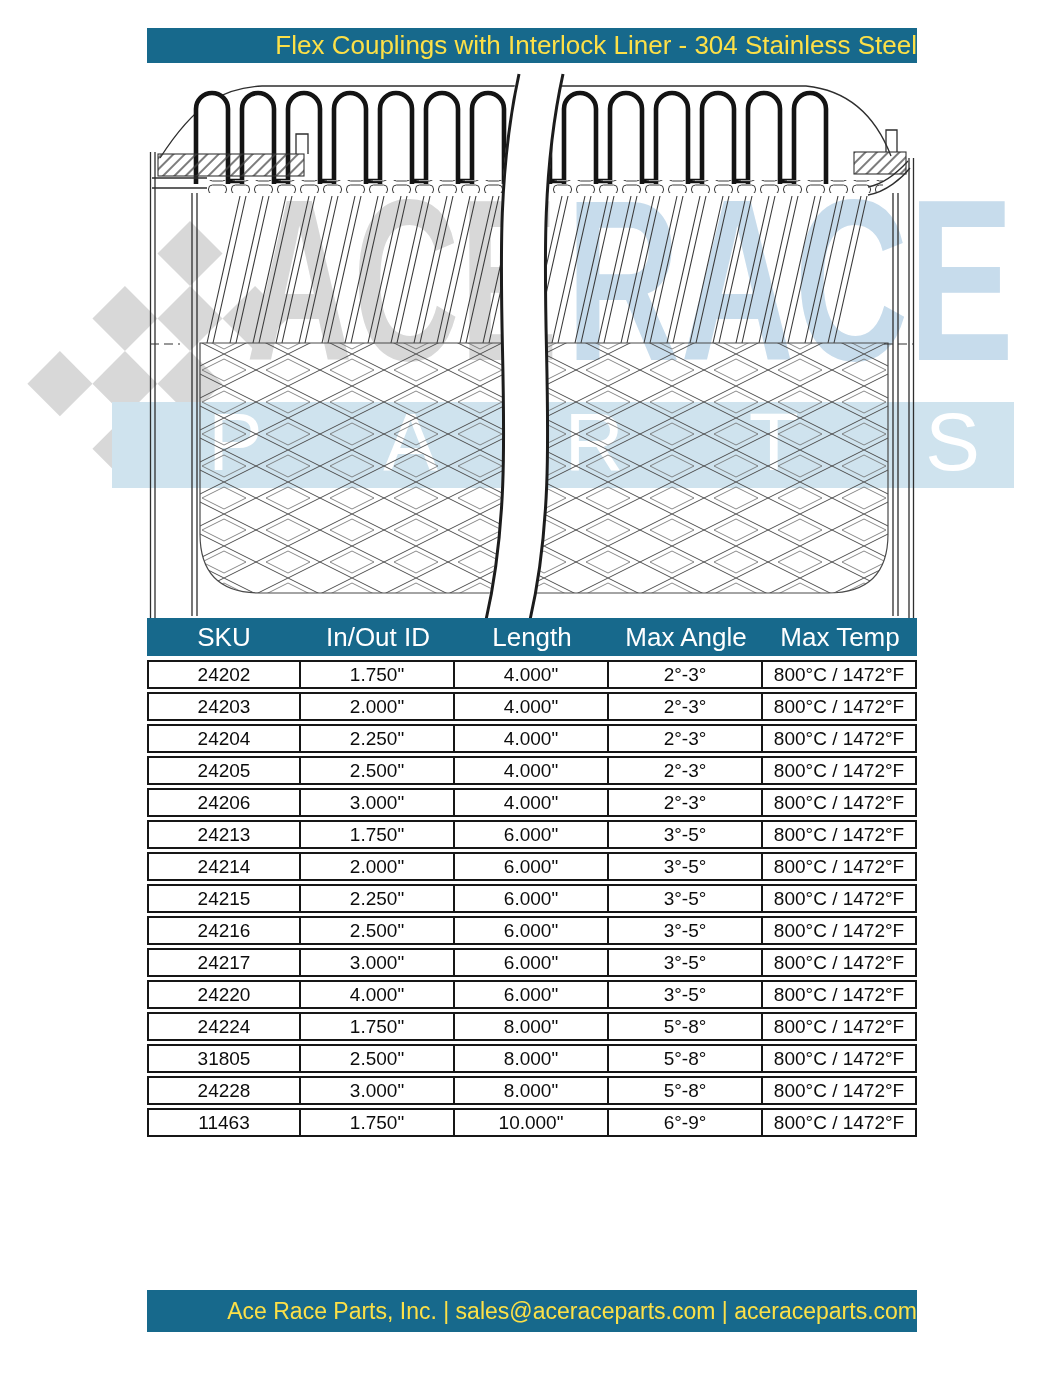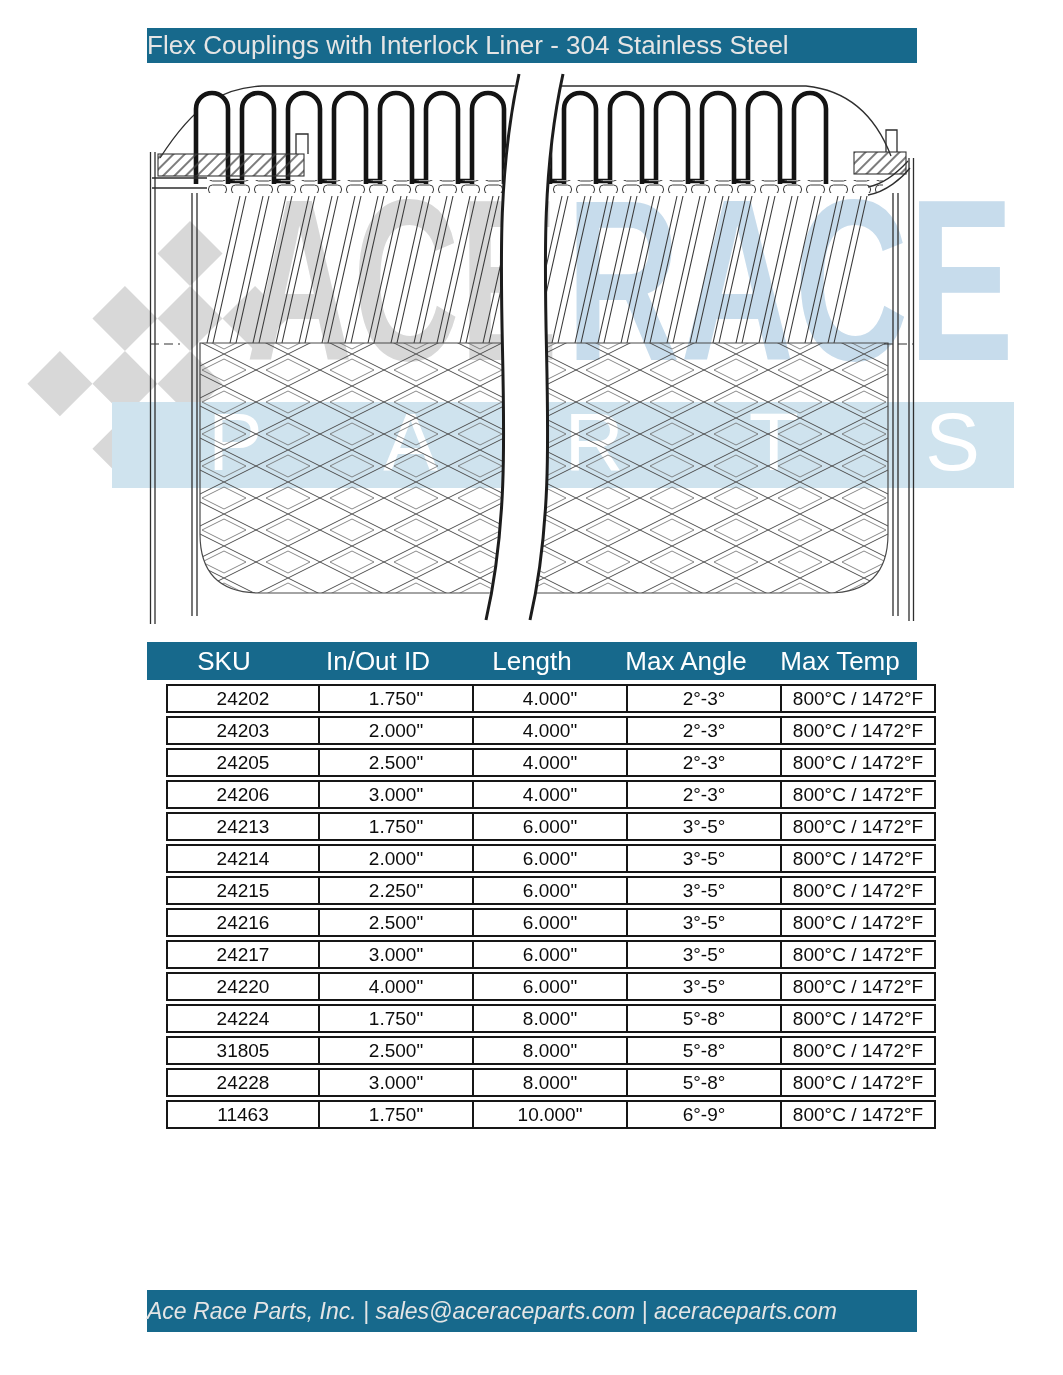--- a/index.html
+++ b/index.html
@@ -5,28 +5,28 @@
   :root{
     --teal:#17698c;
     --ink:#161616;
     --wm-grey:#d8d8d8;
     --wm-blue:#c7dcec;
     --band-blue:#cfe3ee;
   }
   *{box-sizing:border-box;}
   body{margin:0;background:#fff;font-family:"Liberation Sans",sans-serif;}
   .page{position:relative;width:1063px;height:1375px;background:#fff;overflow:hidden;}
-  .banner{position:absolute;left:147px;width:770px;background:var(--teal);color:#e5e5e5;text-align:left;white-space:nowrap;}
+  .banner{position:absolute;left:147px;width:770px;background:var(--teal);color:#fde047;text-align:right;white-space:nowrap;}
   .banner.title-bar{top:28px;height:35px;line-height:35px;font-size:26px;}
-  .banner.footer-bar{top:1290px;height:42px;line-height:42px;font-size:23px;font-style:italic;}
+  .banner.footer-bar{top:1290px;height:42px;line-height:42px;font-size:23px;}
   .drawing{position:absolute;top:66px;left:0;width:1063px;height:560px;}
-  .table-section{position:absolute;top:642px;left:147px;width:770px;}
+  .table-section{position:absolute;top:618px;left:147px;width:770px;}
   .thead{display:flex;background:var(--teal);height:38px;align-items:center;color:#fff;font-size:26px;}
   .thead span{flex:1;text-align:center;}
-  table.spec{width:100%;border-collapse:separate;border-spacing:0 3px;table-layout:fixed;margin-top:1px;margin-left:19px;}
+  table.spec{width:100%;border-collapse:separate;border-spacing:0 3px;table-layout:fixed;margin-top:1px;}
   table.spec td{border-top:2px solid var(--ink);border-bottom:2px solid var(--ink);border-right:2px solid var(--ink);
     text-align:center;font-size:19px;line-height:21px;padding:2px 0;color:#0c0c0c;background:#fff;}
   table.spec td:first-child{border-left:2px solid var(--ink);}
   
   .ln{stroke:#2e2e2e;stroke-width:1.3;fill:none;}
   .wm-grey{fill:var(--wm-grey);}
   .wm-blue{fill:var(--wm-blue);}
   .wm-band{fill:var(--band-blue);}
   .wm-word{font-family:"Liberation Sans",sans-serif;font-size:230px;font-weight:bold;}
   .wm-white{fill:#fff;font-family:"Liberation Sans",sans-serif;font-size:82px;}
@@ -174,20 +174,27 @@
             <td>800°C / 1472°F</td>
           </tr>
           <tr>
             <td>24203</td>
             <td>2.000"</td>
             <td>4.000"</td>
             <td>2°-3°</td>
             <td>800°C / 1472°F</td>
           </tr>
           <tr>
+            <td>24204</td>
+            <td>2.250"</td>
+            <td>4.000"</td>
+            <td>2°-3°</td>
+            <td>800°C / 1472°F</td>
+          </tr>
+          <tr>
             <td>24205</td>
             <td>2.500"</td>
             <td>4.000"</td>
             <td>2°-3°</td>
             <td>800°C / 1472°F</td>
           </tr>
           <tr>
             <td>24206</td>
             <td>3.000"</td>
             <td>4.000"</td>

